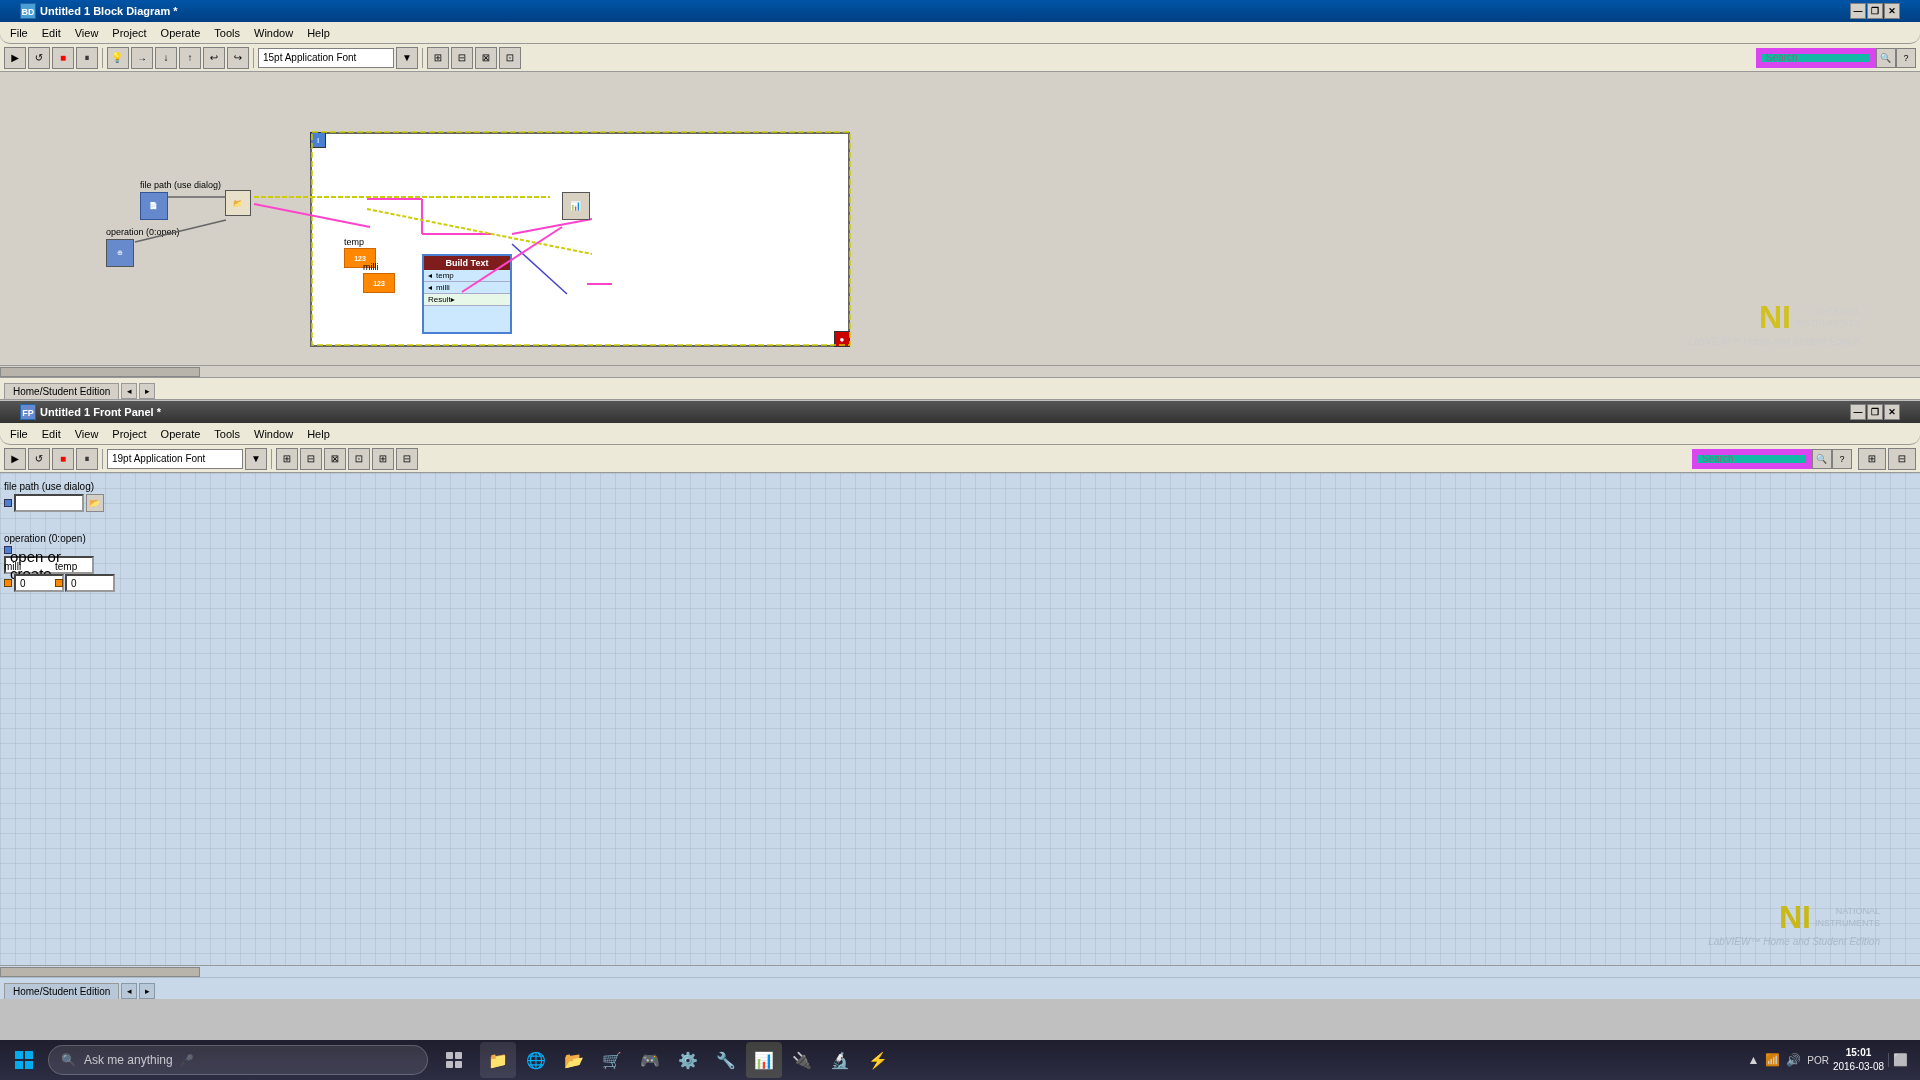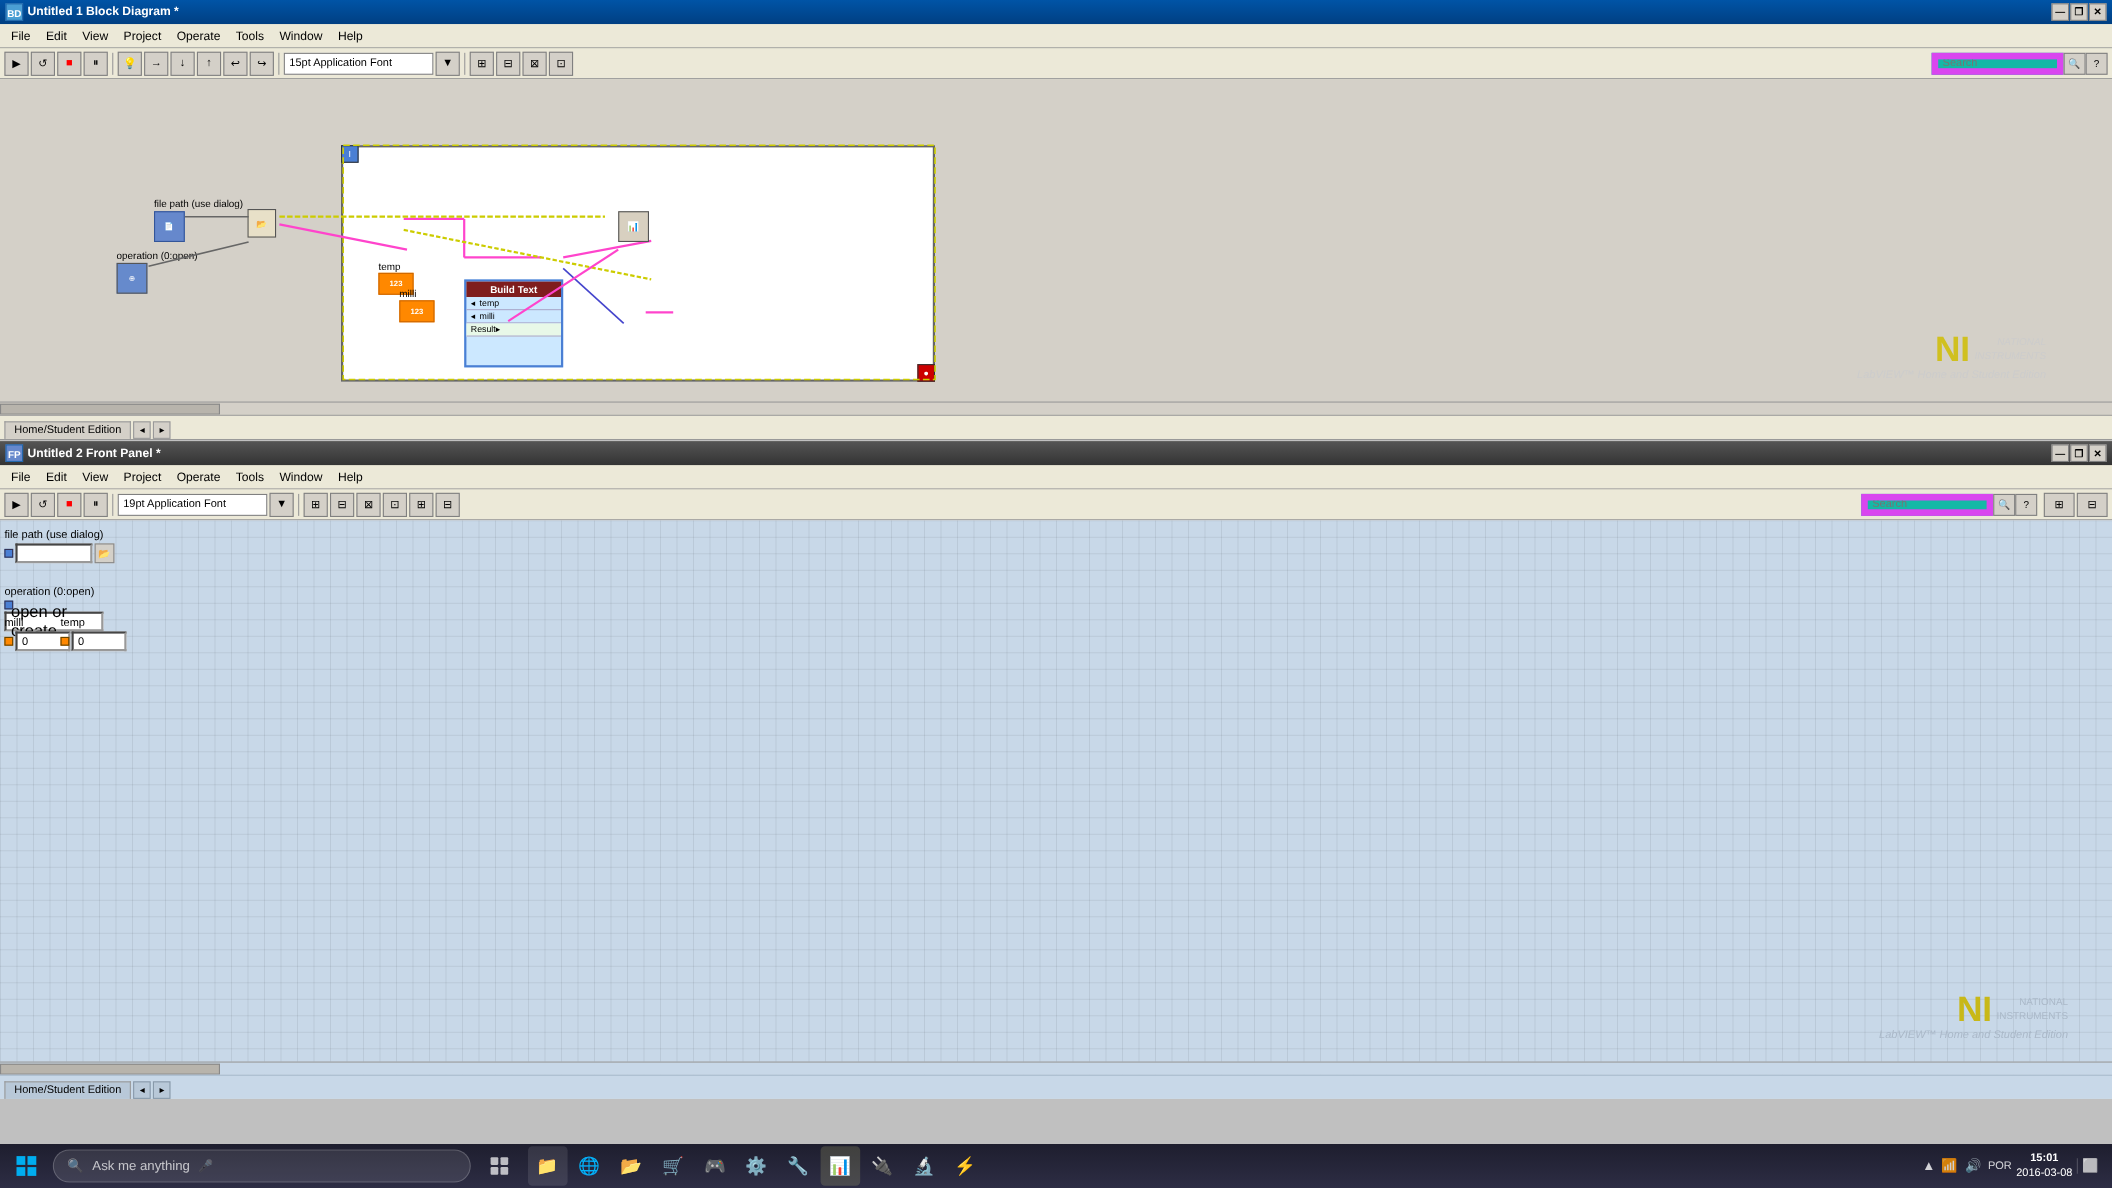--- a/index.html
+++ b/index.html
@@ -11,21 +11,21 @@
       top: 0; left: 0; right: 0;
       height: 400px;
       background: #ece9d8;
       border-bottom: 1px solid #999;
     }
     .window-titlebar {
       height: 22px;
       background: linear-gradient(to bottom, #0054a6, #003f82);
       display: flex;
       align-items: center;
-      padding: 0 5px;
+      padding: 0 20px;
       color: white;
       font-size: 11px;
       font-weight: bold;
     }
     .window-titlebar .title-icon {
       width: 16px; height: 16px;
       background: #4a9fd4;
       margin-right: 4px;
       display: inline-block;
       font-size: 9px;
@@ -50,20 +50,21 @@
 
     
     .menubar {
       height: 22px;
       background: #ece9d8;
       display: flex;
       align-items: center;
       padding: 0 4px;
       border-bottom: 1px solid #999;
       gap: 2px;
+      border-radius: 10px;
     }
     .menu-item {
       padding: 2px 6px;
       font-size: 11px;
       cursor: pointer;
       color: #000;
     }
 
     
     .toolbar {
@@ -546,21 +547,21 @@
     <div class="statusbar-arrow">◂</div>
     <div class="statusbar-arrow" style="margin-left:2px;">▸</div>
   </div>
 
 </div>
 
 <div class="bottom-window">
 
   <div class="window-titlebar" style="background: linear-gradient(to bottom, #555, #333);">
     <span class="title-icon" style="background:#6688cc;">FP</span>
-    <span>Untitled 2 Front Panel *</span>
+    <span>Untitled 1 Front Panel *</span>
     <div class="titlebar-buttons">
       <div class="titlebar-btn">—</div>
       <div class="titlebar-btn">❐</div>
       <div class="titlebar-btn">✕</div>
     </div>
   </div>
 
   <div class="menubar">
     <span class="menu-item">File</span>
     <span class="menu-item">Edit</span>

